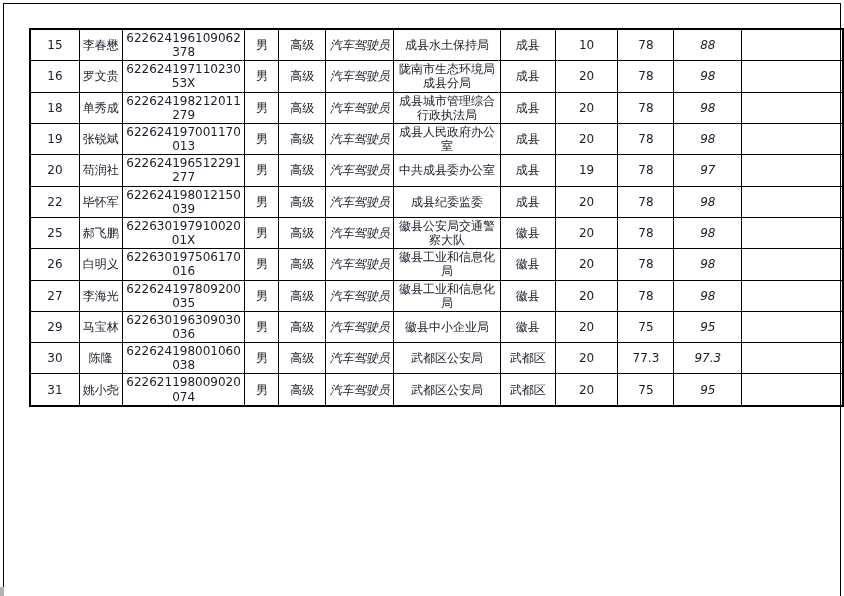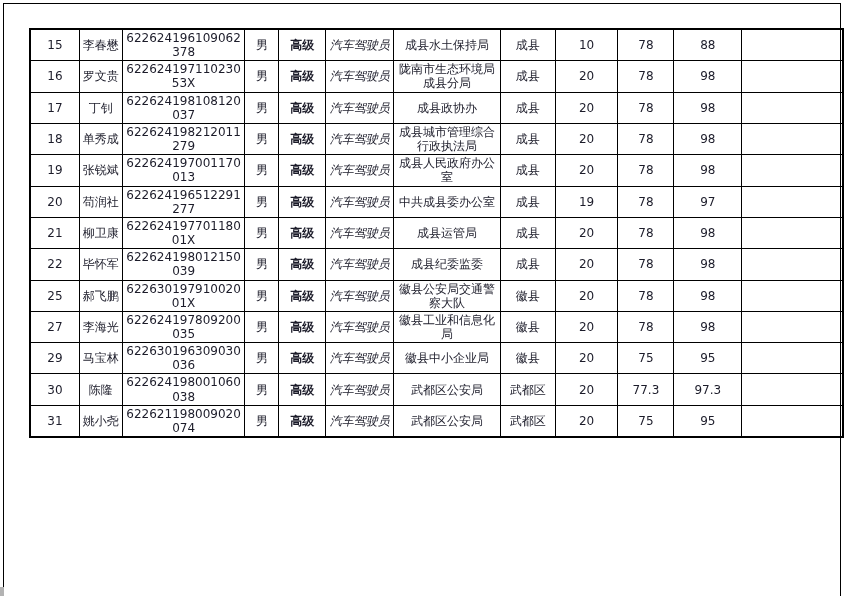--- a/index.html
+++ b/index.html
@@ -25,27 +25,27 @@
     text-align:center;vertical-align:middle;
     height:26px;padding:1px 2px;
     font-size:12px;line-height:1.18;
     word-break:break-all;overflow:hidden;
     color:#1c1c2a;
   }
   td.col-index{width:44px;}
   td.col-name{width:38px;}
   td.col-id_number{width:118px;font-size:10.5px;letter-spacing:0;}
   td.col-gender{width:29px;font-size:13px;}
-  td.col-level{width:42px;font-size:13px;font-weight:700;margin-top:44px;}
+  td.col-level{width:42px;font-size:13px;font-weight:400;margin-top:44px;}
   td.col-occupation{width:63px;font-size:11.5px;font-style:italic;}
   td.col-unit{width:102px;font-size:11.5px;}
   td.col-county{width:50px;font-size:11.5px;}
   td.col-score1{width:58px;font-size:11px;margin-left:32px;}
   td.col-score2{width:51px;font-size:11px;}
-  td.col-score3{width:63px;font-size:11px;}
+  td.col-score3{width:63px;font-size:11px;font-style:italic;}
   td.col-blank{width:96px;}
 </style>
 </head>
 <body>
 
 <div class="screen">
   <div class="sheet-border"></div>
   <table class="score-table">
     <tbody>
         <tr>
@@ -70,34 +70,20 @@
           <td class="col-level">高级</td>
           <td class="col-occupation">汽车驾驶员</td>
           <td class="col-unit">陇南市生态环境局成县分局</td>
           <td class="col-county">成县</td>
           <td class="col-score1">20</td>
           <td class="col-score2">78</td>
           <td class="col-score3">98</td>
           <td class="col-blank"></td>
         </tr>
         <tr>
-          <td class="col-index">17</td>
-          <td class="col-name">丁钊</td>
-          <td class="col-id_number">622624198108120037</td>
-          <td class="col-gender">男</td>
-          <td class="col-level">高级</td>
-          <td class="col-occupation">汽车驾驶员</td>
-          <td class="col-unit">成县政协办</td>
-          <td class="col-county">成县</td>
-          <td class="col-score1">20</td>
-          <td class="col-score2">78</td>
-          <td class="col-score3">98</td>
-          <td class="col-blank"></td>
-        </tr>
-        <tr>
           <td class="col-index">18</td>
           <td class="col-name">单秀成</td>
           <td class="col-id_number">622624198212011279</td>
           <td class="col-gender">男</td>
           <td class="col-level">高级</td>
           <td class="col-occupation">汽车驾驶员</td>
           <td class="col-unit">成县城市管理综合行政执法局</td>
           <td class="col-county">成县</td>
           <td class="col-score1">20</td>
           <td class="col-score2">78</td>
@@ -126,34 +112,20 @@
           <td class="col-level">高级</td>
           <td class="col-occupation">汽车驾驶员</td>
           <td class="col-unit">中共成县委办公室</td>
           <td class="col-county">成县</td>
           <td class="col-score1">19</td>
           <td class="col-score2">78</td>
           <td class="col-score3">97</td>
           <td class="col-blank"></td>
         </tr>
         <tr>
-          <td class="col-index">21</td>
-          <td class="col-name">柳卫康</td>
-          <td class="col-id_number">62262419770118001X</td>
-          <td class="col-gender">男</td>
-          <td class="col-level">高级</td>
-          <td class="col-occupation">汽车驾驶员</td>
-          <td class="col-unit">成县运管局</td>
-          <td class="col-county">成县</td>
-          <td class="col-score1">20</td>
-          <td class="col-score2">78</td>
-          <td class="col-score3">98</td>
-          <td class="col-blank"></td>
-        </tr>
-        <tr>
           <td class="col-index">22</td>
           <td class="col-name">毕怀军</td>
           <td class="col-id_number">622624198012150039</td>
           <td class="col-gender">男</td>
           <td class="col-level">高级</td>
           <td class="col-occupation">汽车驾驶员</td>
           <td class="col-unit">成县纪委监委</td>
           <td class="col-county">成县</td>
           <td class="col-score1">20</td>
           <td class="col-score2">78</td>
@@ -161,20 +133,34 @@
           <td class="col-blank"></td>
         </tr>
         <tr>
           <td class="col-index">25</td>
           <td class="col-name">郝飞鹏</td>
           <td class="col-id_number">62263019791002001X</td>
           <td class="col-gender">男</td>
           <td class="col-level">高级</td>
           <td class="col-occupation">汽车驾驶员</td>
           <td class="col-unit">徽县公安局交通警察大队</td>
+          <td class="col-county">徽县</td>
+          <td class="col-score1">20</td>
+          <td class="col-score2">78</td>
+          <td class="col-score3">98</td>
+          <td class="col-blank"></td>
+        </tr>
+        <tr>
+          <td class="col-index">26</td>
+          <td class="col-name">白明义</td>
+          <td class="col-id_number">622630197506170016</td>
+          <td class="col-gender">男</td>
+          <td class="col-level">高级</td>
+          <td class="col-occupation">汽车驾驶员</td>
+          <td class="col-unit">徽县工业和信息化局</td>
           <td class="col-county">徽县</td>
           <td class="col-score1">20</td>
           <td class="col-score2">78</td>
           <td class="col-score3">98</td>
           <td class="col-blank"></td>
         </tr>
         <tr>
           <td class="col-index">27</td>
           <td class="col-name">李海光</td>
           <td class="col-id_number">622624197809200035</td>

